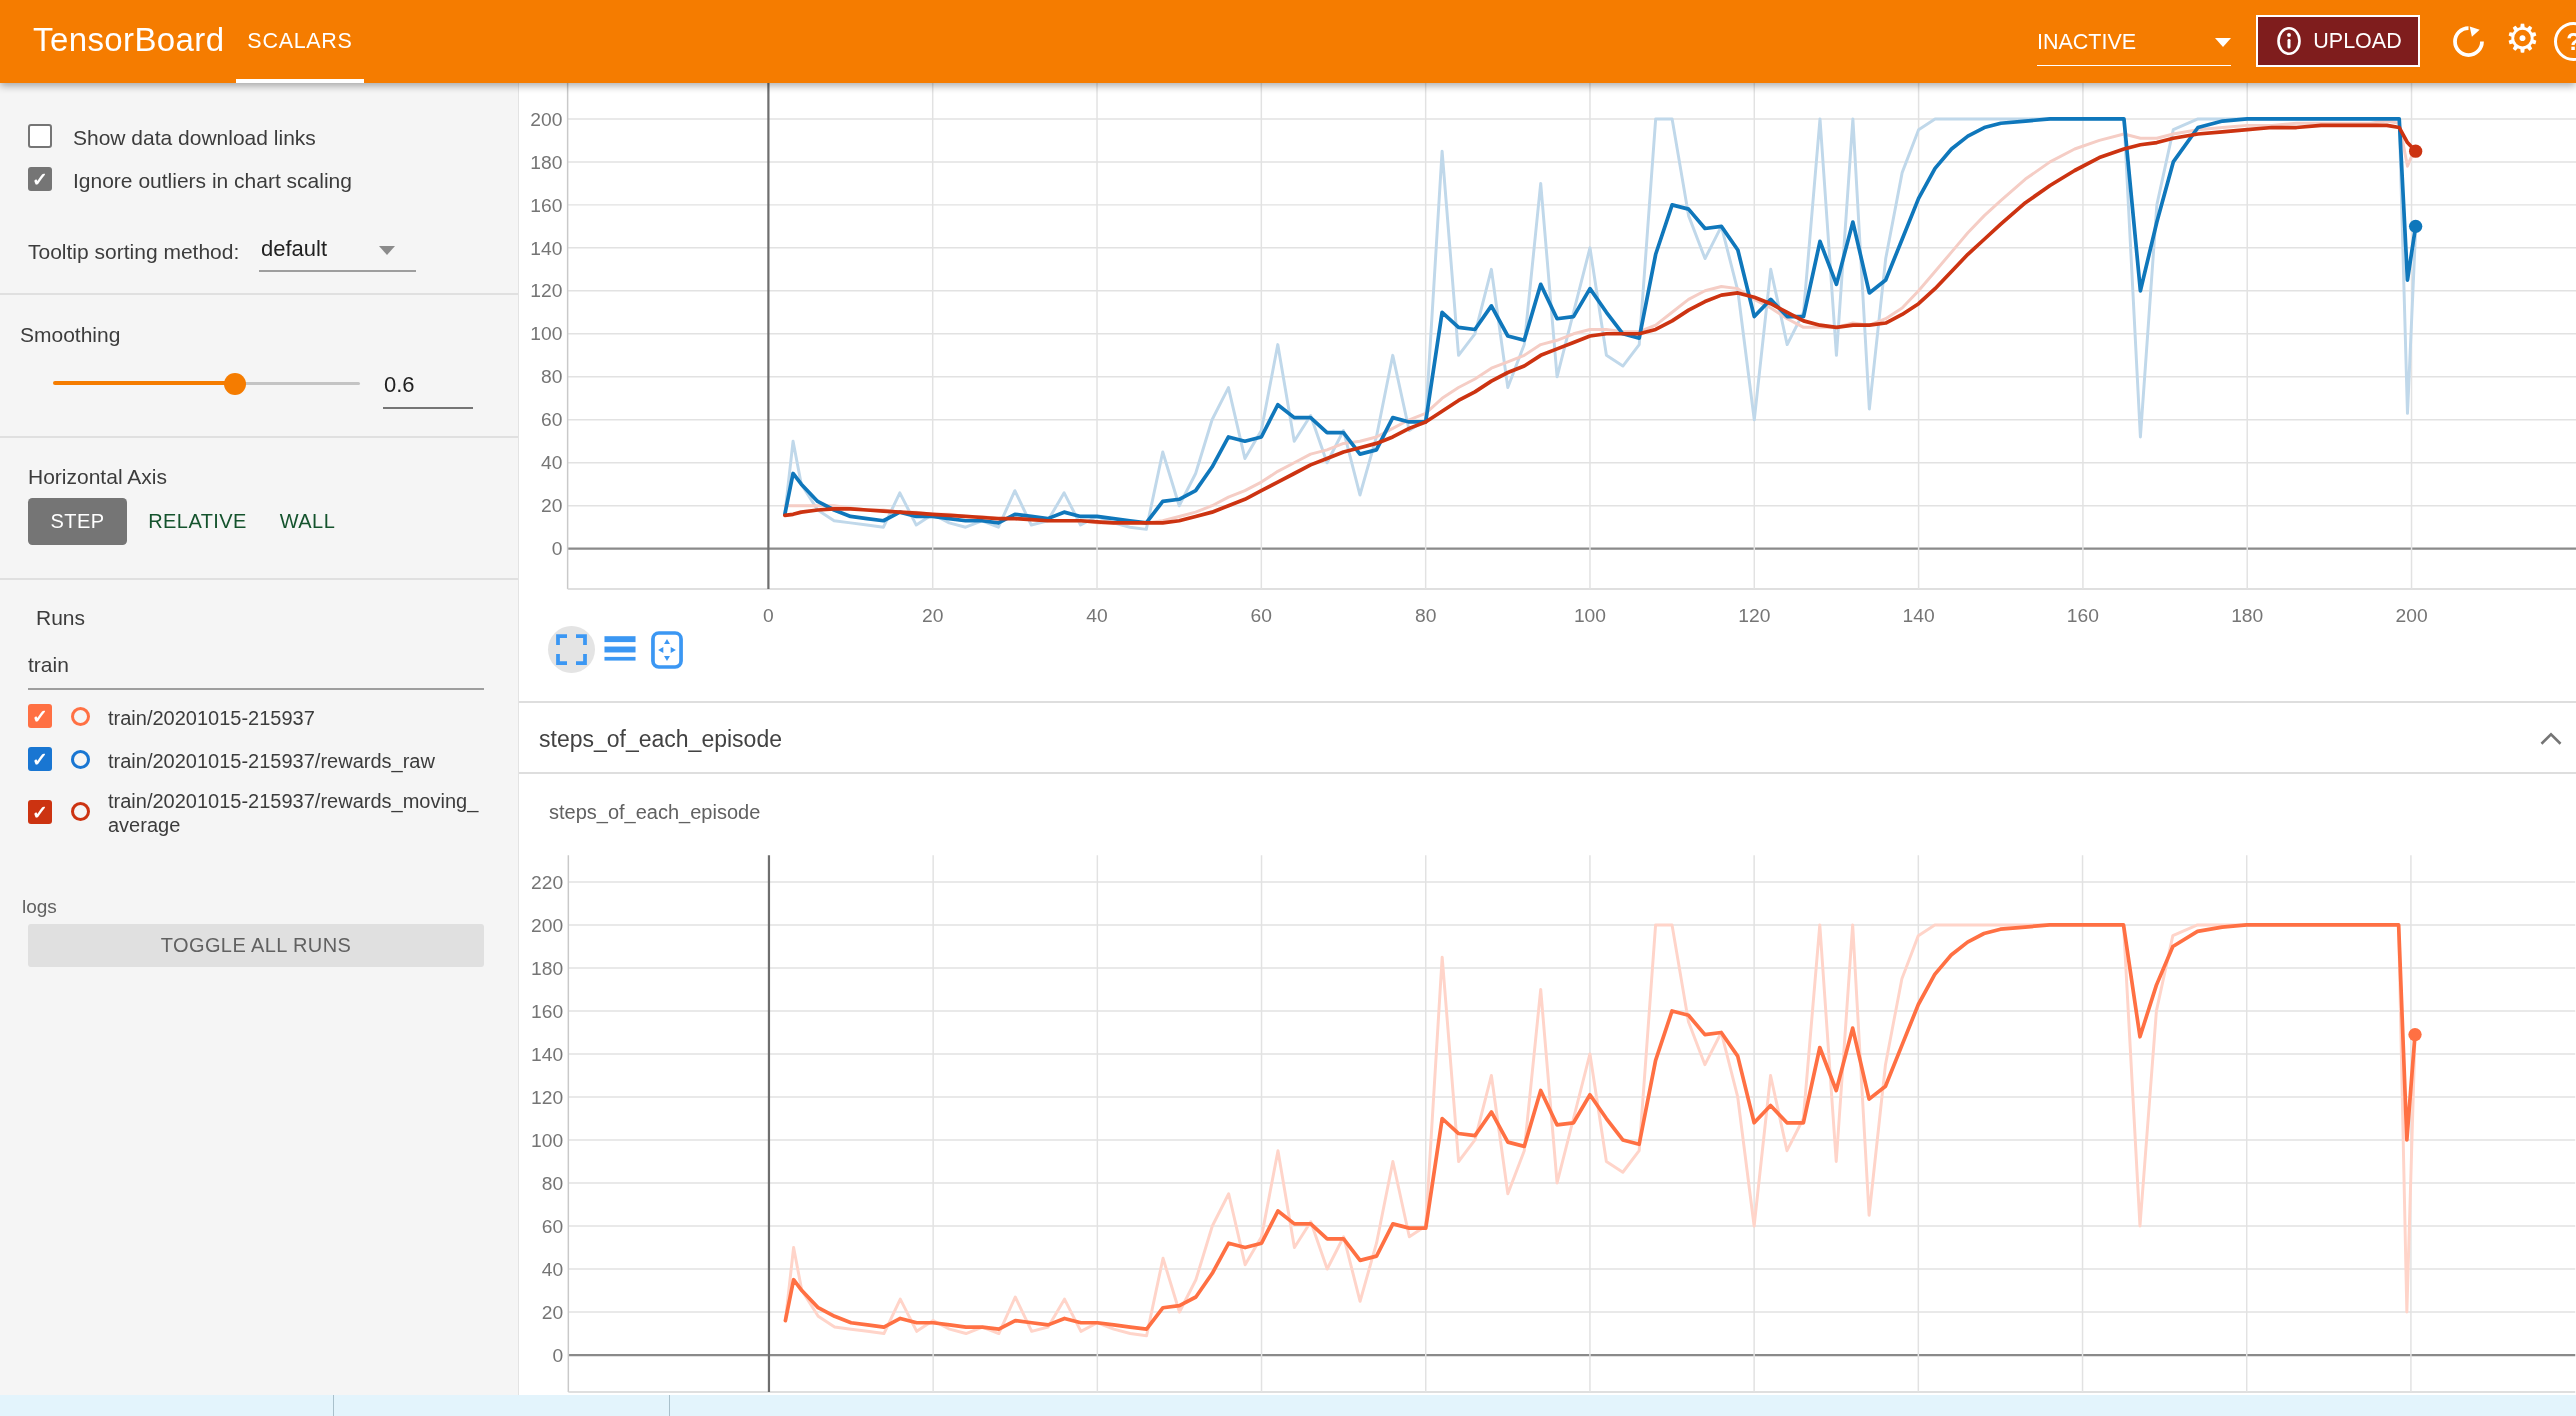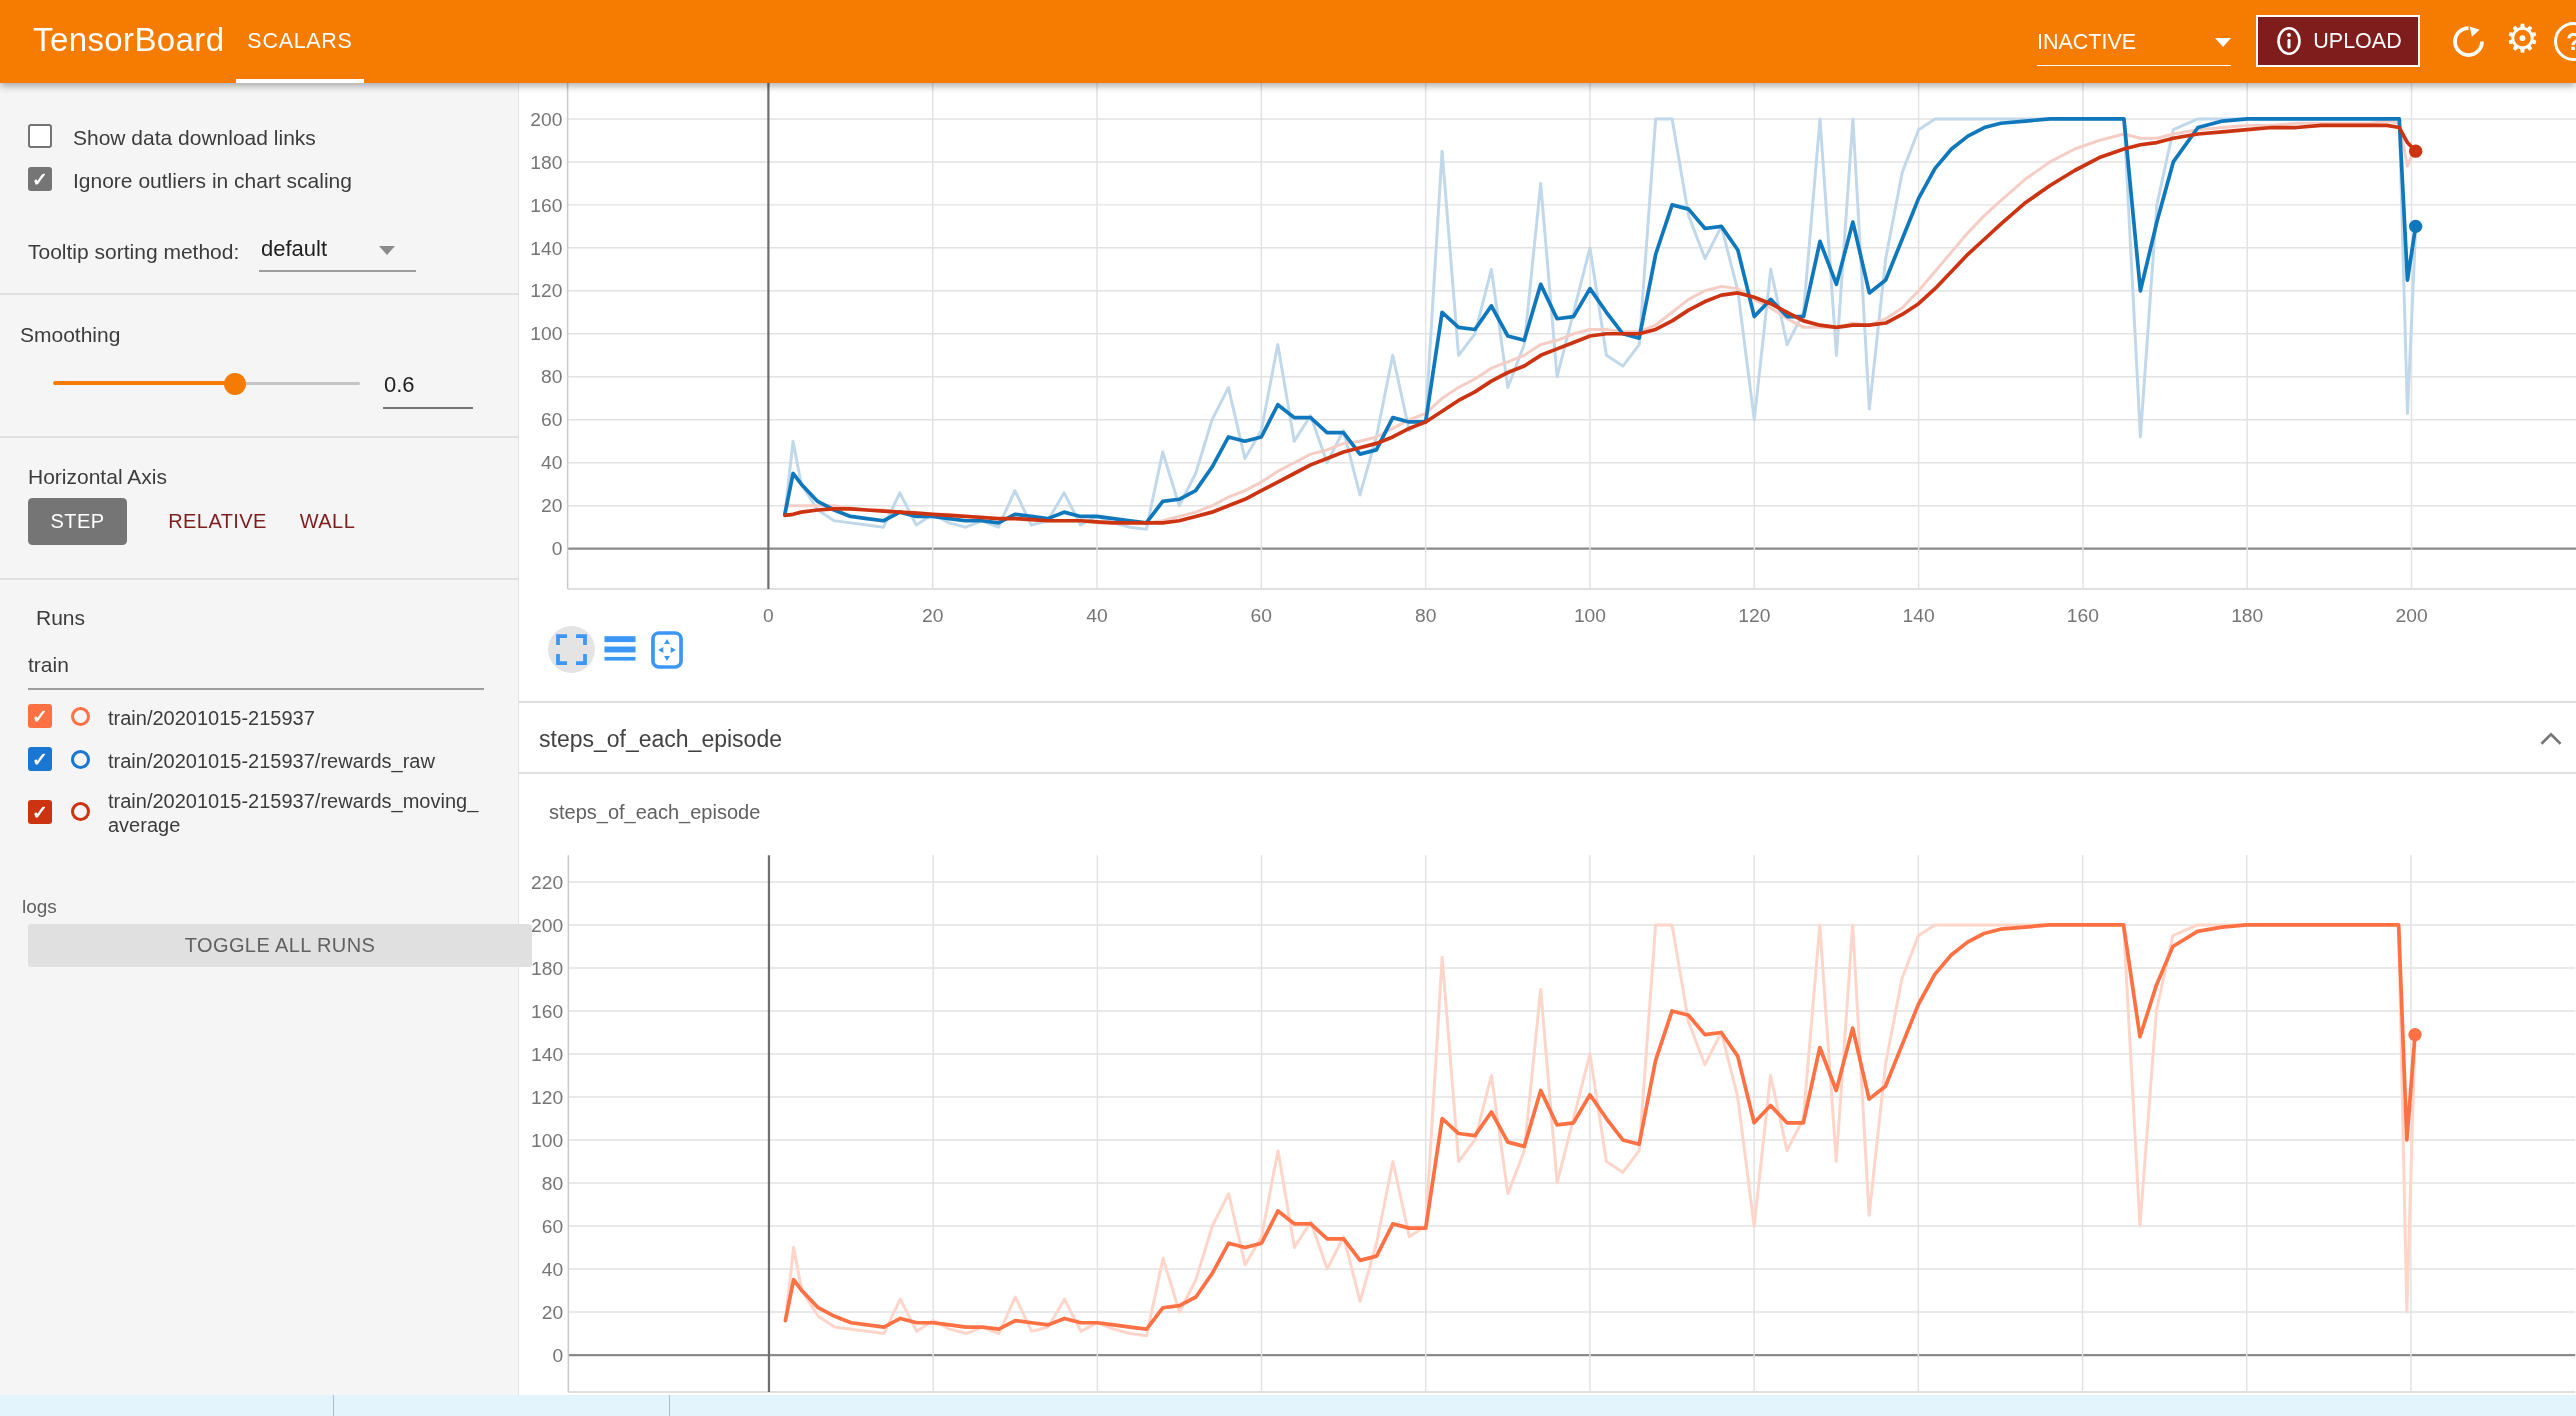--- a/index.html
+++ b/index.html
@@ -25,24 +25,24 @@
   .cbx.gray{background:#757575;}
   .cbx.checked::after{content:"✓";color:#fff;font-size:19px;font-weight:700;}
   .divider{position:absolute;left:0;width:518px;height:1.5px;background:#e0e0e0;}
   .dd-value{position:absolute;color:#212121;font-size:22px;}
   .dd-underline{position:absolute;height:1.5px;background:#9e9e9e;}
   .caret-gray{position:absolute;width:0;height:0;border-left:8.1px solid transparent;border-right:8.1px solid transparent;border-top:9.6px solid #8b8b8b;}
   .slider-track{position:absolute;height:4.4px;border-radius:2.2px;}
   .slider-thumb{position:absolute;width:22px;height:22px;border-radius:50%;background:#f57c00;}
   .axis-btn{position:absolute;height:47px;display:flex;align-items:center;justify-content:center;font-size:20px;letter-spacing:0.4px;border-radius:4.4px;}
   .axis-btn.active{background:#757575;color:#fff;}
-  .axis-btn.idle{color:#7f1d1d;margin-left:20px;}
+  .axis-btn.idle{color:#14532d;}
   .run-row-label{position:absolute;color:#3c3c3c;font-size:20px;line-height:24.4px;}
   .run-circle{position:absolute;width:19px;height:19px;border-radius:50%;box-sizing:border-box;background:transparent;}
-  .toggle-btn{position:absolute;left:28px;top:841px;width:504px;height:43px;background:#e0e0e0;border-radius:3px;color:#616161;font-size:20px;letter-spacing:0.4px;display:flex;align-items:center;justify-content:center;}
+  .toggle-btn{position:absolute;left:28px;top:841px;width:456px;height:43px;background:#e0e0e0;border-radius:3px;color:#616161;font-size:20px;letter-spacing:0.4px;display:flex;align-items:center;justify-content:center;}
   
   .section-divider{position:absolute;left:518px;width:2058px;height:1.5px;background:#dedede;z-index:5;}
   .section-title{position:absolute;left:539px;top:726px;font-size:23px;color:#424242;z-index:6;}
   .chevron-up{position:absolute;left:2540px;top:732px;z-index:6;}
   .card-title{position:absolute;left:549px;top:801px;font-size:20px;color:#616161;z-index:6;}
   svg.chart{position:absolute;left:518px;z-index:1;}
   svg text{font-family:"Liberation Sans",sans-serif;}
   .tool-row{position:absolute;left:545px;top:626px;width:163px;height:49px;z-index:6;}
   .tool-circle{position:absolute;left:3px;top:0;width:47px;height:47px;background:#e4e4e4;border-radius:50%;}
   .bottom-bar{position:absolute;left:0;top:1395px;width:2576px;height:21px;background:#e3f4fc;z-index:40;}

